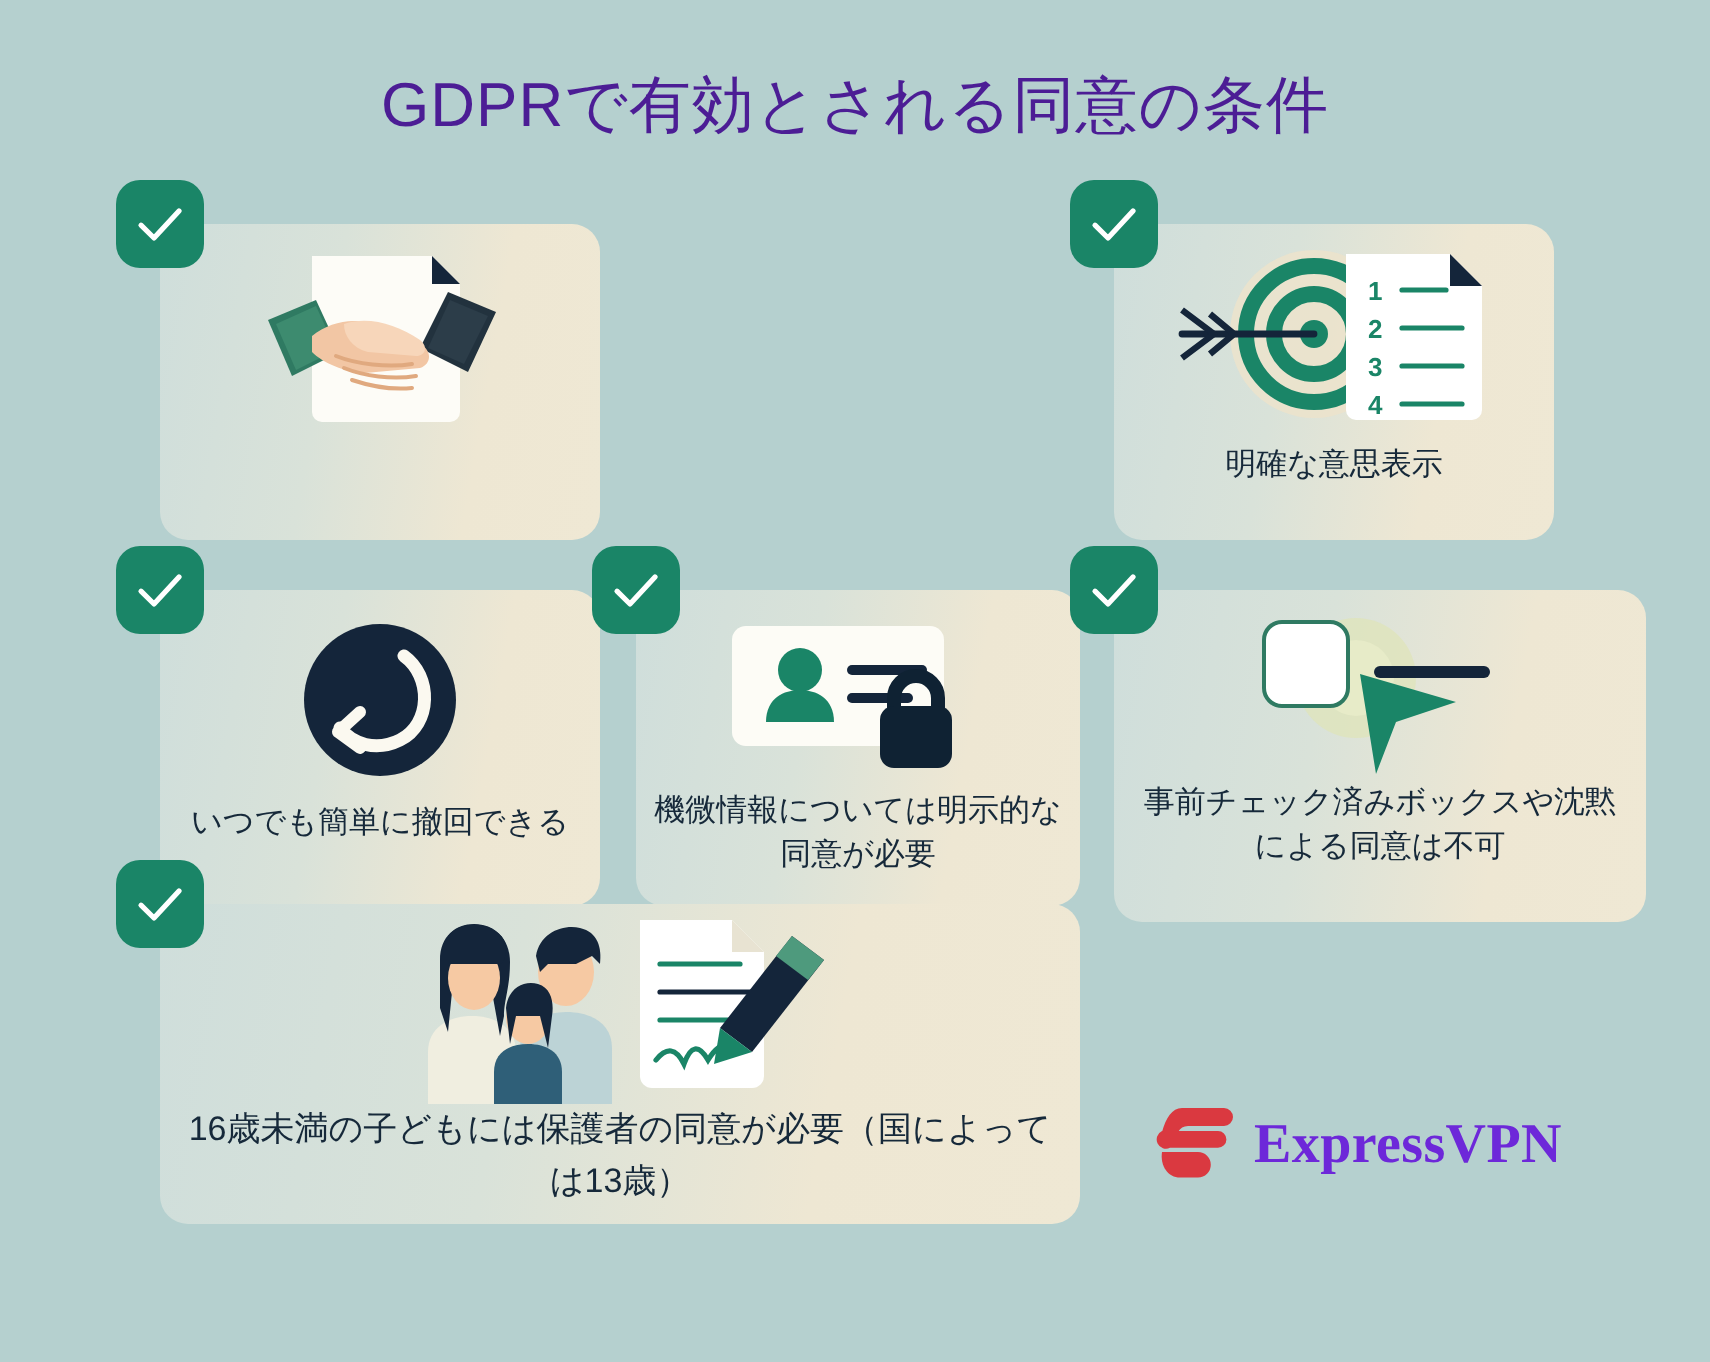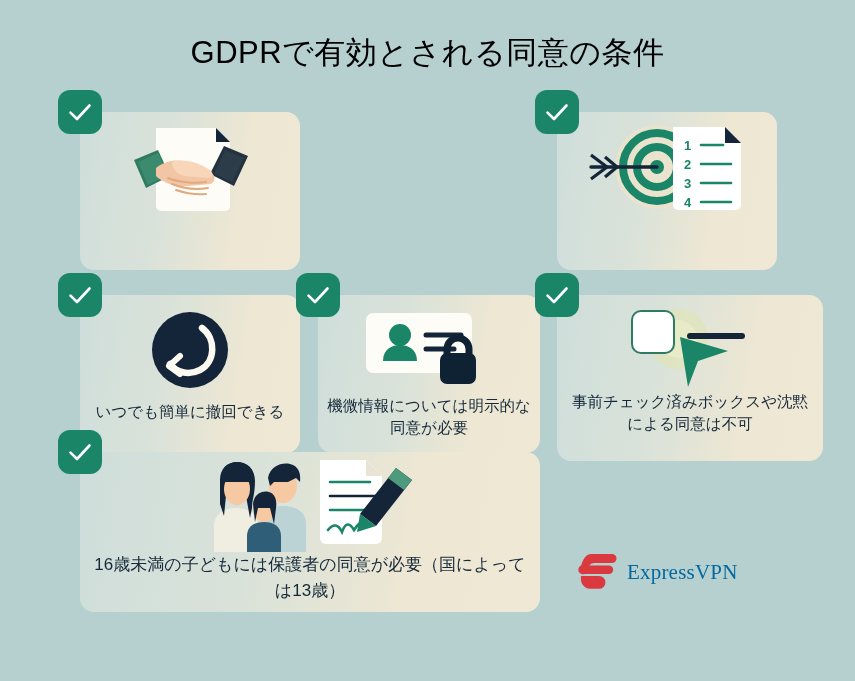--- a/index.html
+++ b/index.html
@@ -24,21 +24,21 @@
 
   .title {
     position: absolute;
     top: 32px;
     left: 0;
     width: 855px;
     text-align: center;
     font-size: 31px;
     font-weight: 500;
     letter-spacing: 0.5px;
-    color: #000000;
+    color: #4c1d95;
   }
 
   
   .card {
     position: absolute;
     border-radius: 14px;
     background: linear-gradient(100deg, #cfdedb 0%, #d9e2d9 38%, #eee7d3 72%, #efe8d4 100%);
     box-sizing: border-box;
   }
 
@@ -79,23 +79,23 @@
   .logo {
     position: absolute;
     left: 578px;
     top: 551px;
     display: flex;
     align-items: center;
     gap: 9px;
   }
   .logo-text {
     font-family: "Liberation Serif", "DejaVu Serif", serif;
-    font-size: 21px;
-    font-weight: 400;
-    color: #0369a1;
+    font-size: 28px;
+    font-weight: 700;
+    color: #6d28d9;
     letter-spacing: 0.2px;
     line-height: 1;
   }
 </style>
 </head>
 <body>
 
 <div class="page">
 
   <div class="title">GDPRで有効とされる同意の条件</div>
@@ -156,20 +156,21 @@
         <line x1="116" y1="26" x2="138" y2="26" stroke="#1a8567" stroke-width="2.6" stroke-linecap="round"></line>
         <text x="99" y="50" font-family="Liberation Sans, sans-serif" font-size="13" font-weight="700" fill="#1a8567">2</text>
         <line x1="116" y1="45" x2="146" y2="45" stroke="#1a8567" stroke-width="2.6" stroke-linecap="round"></line>
         <text x="99" y="69" font-family="Liberation Sans, sans-serif" font-size="13" font-weight="700" fill="#1a8567">3</text>
         <line x1="116" y1="64" x2="146" y2="64" stroke="#1a8567" stroke-width="2.6" stroke-linecap="round"></line>
         <text x="99" y="88" font-family="Liberation Sans, sans-serif" font-size="13" font-weight="700" fill="#1a8567">4</text>
         <line x1="116" y1="83" x2="146" y2="83" stroke="#1a8567" stroke-width="2.6" stroke-linecap="round"></line>
       </svg>
     </div>
 
+    <div class="caption" style="top:110px;">明確な意思表示</div>
   </div>
 
   <div class="card" style="left:80px; top:295px; width:220px; height:158px;">
     <div class="badge">
       <svg width="44" height="44" viewBox="0 0 44 44" aria-hidden="true">
         <path d="M12.5 22.6 L19 29 L31.5 15.5" fill="none" stroke="#ffffff" stroke-width="2.6" stroke-linecap="round" stroke-linejoin="round"></path>
       </svg>
     </div>
 
     <div class="art" style="top:8px; height:94px;">

